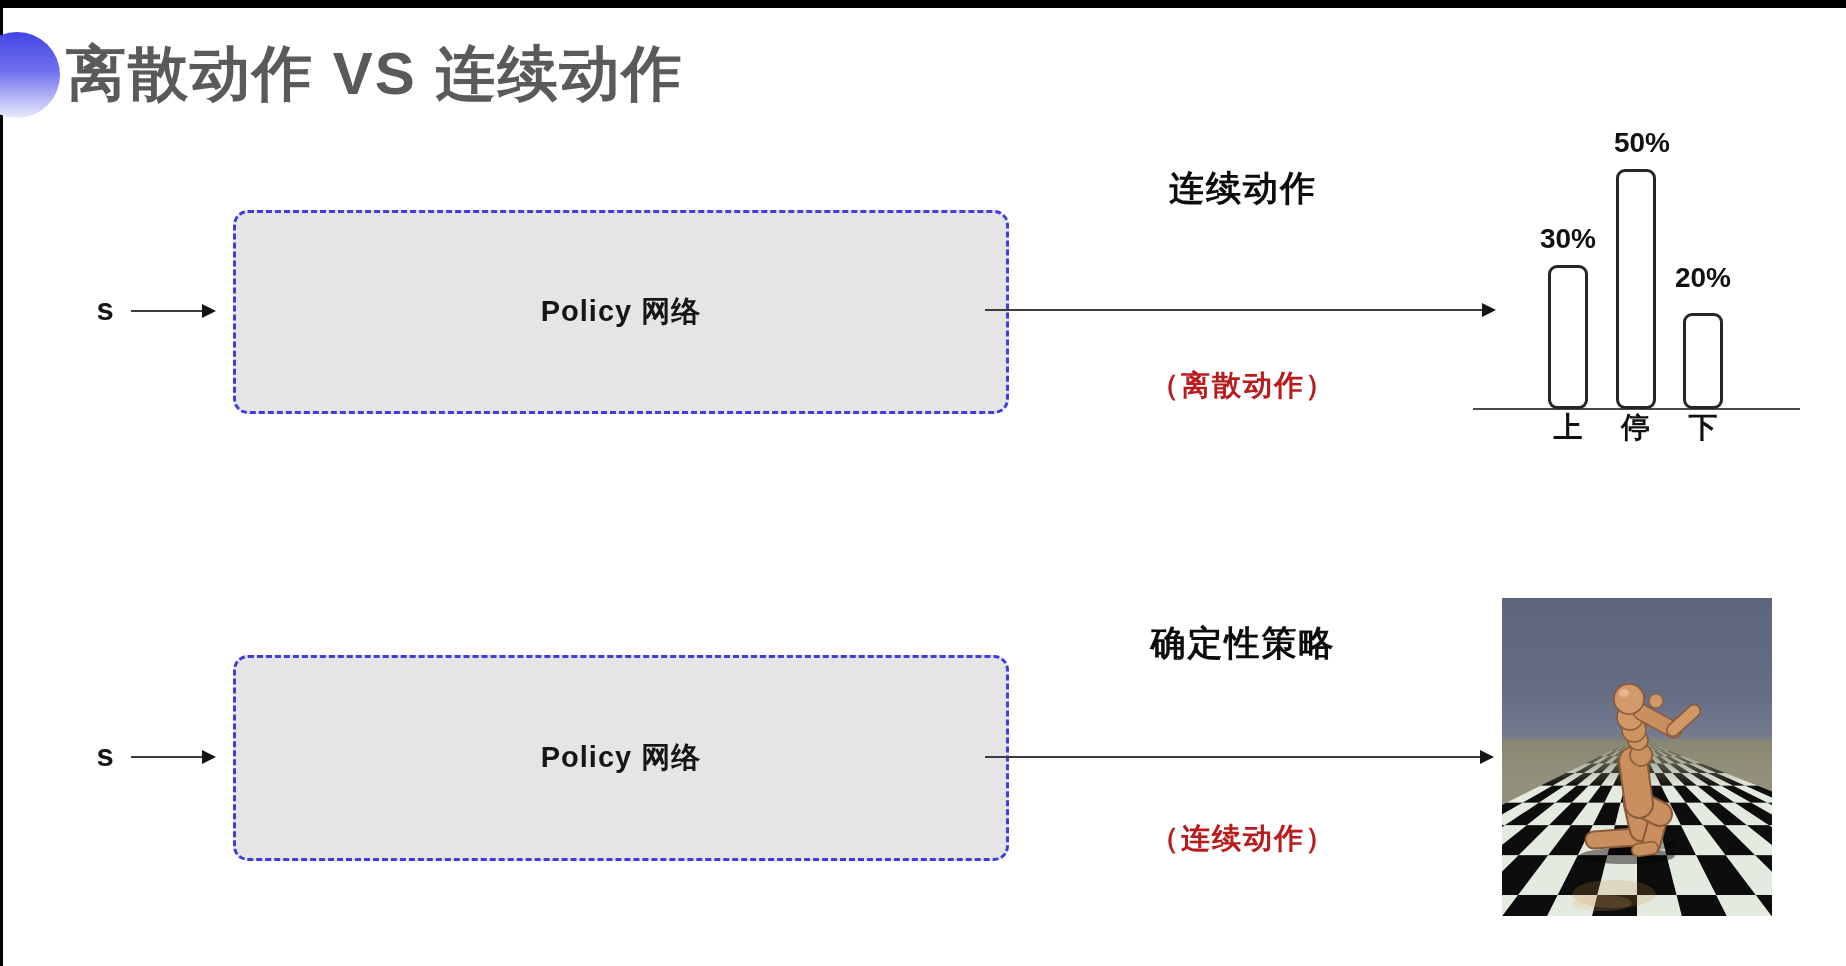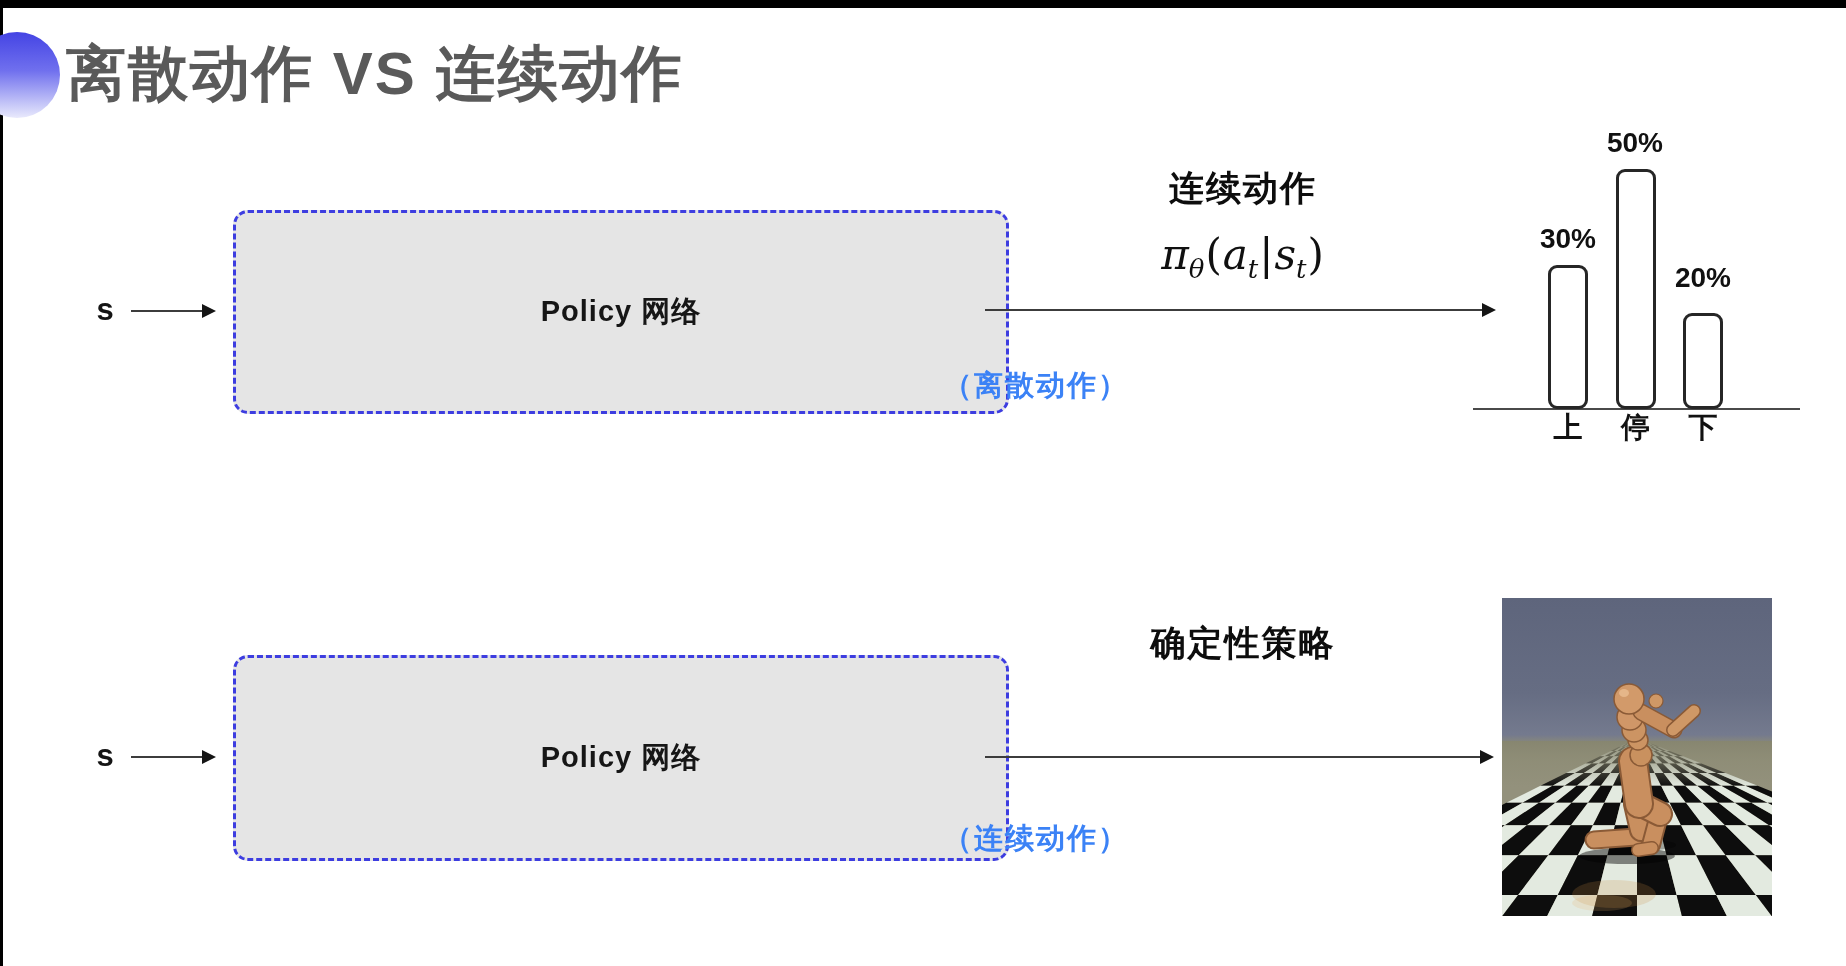--- a/index.html
+++ b/index.html
@@ -36,22 +36,22 @@
   .h1t{top:165px;}
   .h2t{top:620px;}
 
   .formula{position:absolute;left:943px;width:600px;text-align:center;color:#101010;
            font-family:"DejaVu Serif",serif;font-style:italic;font-size:42px;}
   .f1{top:230px;}
   .f2{top:684px;}
   .formula sub{font-size:26px;font-style:italic;}
   .fbar{font-style:normal;padding:0 1px;}
 
-  .rednote{position:absolute;left:943px;width:600px;text-align:left;
-           font-size:29px;font-weight:700;color:#3b82f6;letter-spacing:2px;}
+  .rednote{position:absolute;left:943px;width:600px;text-align:center;
+           font-size:29px;font-weight:700;color:#b91c1c;letter-spacing:2px;}
   .r1{top:366px;}
   .r2{top:819px;}
 
   
   .chart{position:absolute;left:1473px;top:108px;width:330px;height:340px;}
   .axis{position:absolute;left:0;width:327px;bottom:38px;border-top:2px solid #4a4a4a;}
   .cbar{position:absolute;bottom:39px;width:40px;background:#fff;border:3px solid #262626;border-radius:9px;box-sizing:border-box;}
   .cval{position:absolute;width:90px;text-align:center;font-size:28px;font-weight:600;color:#111;}
   .ccat{position:absolute;bottom:0;width:90px;text-align:center;font-size:29px;font-weight:700;color:#111;}
 
@@ -71,30 +71,29 @@
   <h1 class="title">离散动作 VS 连续动作</h1>
 
   <div class="s-label s1">s</div>
   <div class="arrow a1"></div>
   <div class="policy-box pb1">
     <span>Policy 网络</span>
   </div>
   <div class="arrow a2"></div>
 
   <div class="heading h1t">连续动作</div>
-  <div class="formula f1"><span>π</span><sub>θ</sub><span class="fbar">(</span><span>a</span><sub>t</sub><span class="fbar">|</span><span>s</span><sub>t</sub><span class="fbar">)</span></div>
   <div class="rednote r1">（离散动作）</div>
 
   <div class="chart" id="chart">
     <div class="axis"></div>
   <div class="cbar" style="left: 75px; height: 144px;"></div>
       <div class="cval" style="left: 50px; bottom: 193px;">30%</div>
       <div class="ccat" style="left: 50px;">上</div>
       <div class="cbar" style="left: 142.5px; height: 240px;"></div>
-      <div class="cval" style="left: 117px; bottom: 289px;">50%</div>
+      <div class="cval" style="left: 124px; bottom: 289px;">50%</div>
       <div class="ccat" style="left: 117.5px;">停</div>
       <div class="cbar" style="left: 210px; height: 96px;"></div>
       <div class="cval" style="left: 185px; bottom: 154px;">20%</div>
       <div class="ccat" style="left: 185px;">下</div>
     </div>
 
   <div class="s-label s2">s</div>
   <div class="arrow a3"></div>
   <div class="policy-box pb2">
     <span>Policy 网络</span>

